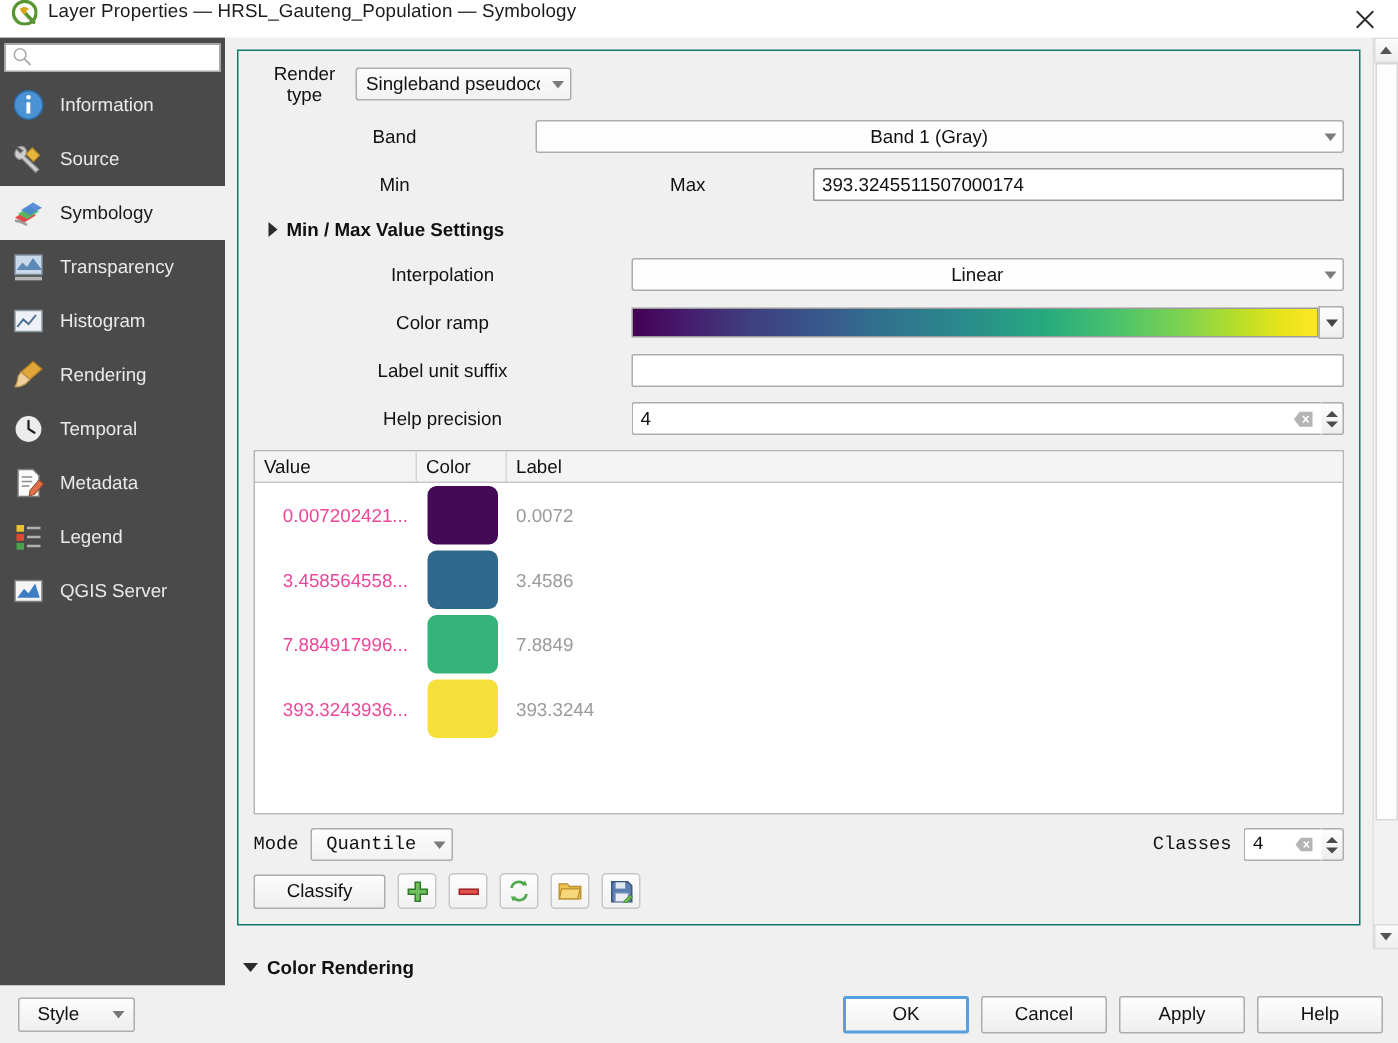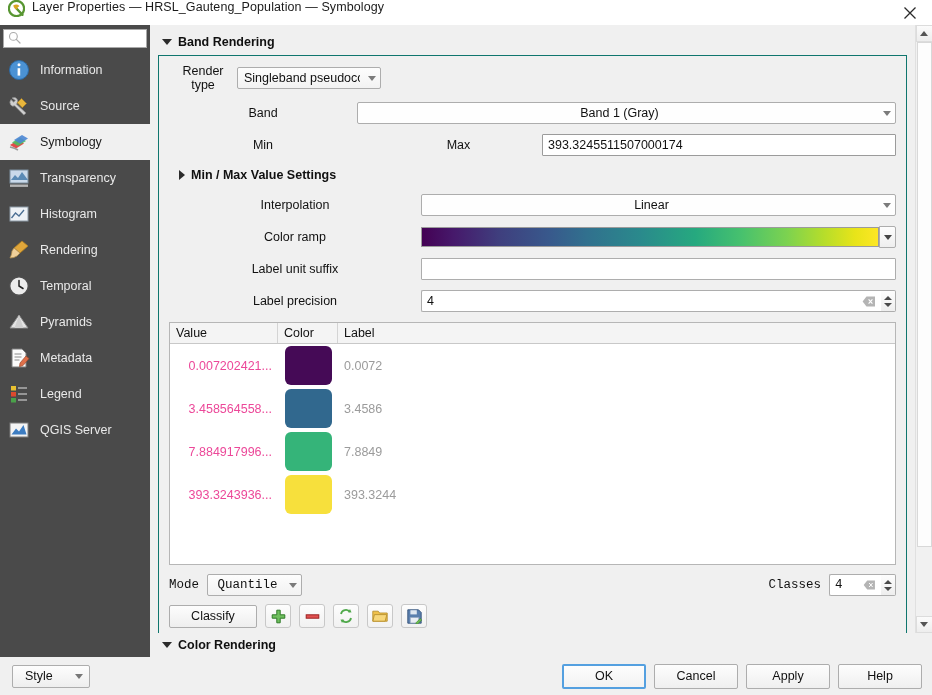--- a/index.html
+++ b/index.html
@@ -288,29 +288,20 @@
         <div class="side-item">
           <span class="side-ico">
             <svg width="22" height="22" viewBox="0 0 22 22">
               <circle cx="11" cy="11" r="9.3" fill="#ececec" stroke="#4d4d4d" stroke-width="1.4"></circle>
               <path d="M11 5.5 V11 L15 13.5" stroke="#222" stroke-width="1.5" fill="none" stroke-linecap="round"></path>
             </svg>
           </span>
           <span class="side-label">Temporal</span>
         </div>
 
-        <div class="side-item">
-          <span class="side-ico">
-            <svg width="22" height="22" viewBox="0 0 22 22">
-              <path d="M11 4 L20 17 H2 z" fill="#e4e4e4" stroke="#8a8a8a" stroke-width="1"></path>
-              <path d="M11 4 L15.5 17 H6.5 z" fill="#cfcfcf"></path>
-            </svg>
-          </span>
-          <span class="side-label">Pyramids</span>
-        </div>
 
         <div class="side-item">
           <span class="side-ico">
             <svg width="22" height="22" viewBox="0 0 22 22">
               <path d="M4 2 h10 l4 4 v14 H4z" fill="#fbfbfb" stroke="#7d7d7d" stroke-width="1"></path>
               <path d="M6.5 7 h7 M6.5 10 h7 M6.5 13 h5" stroke="#8a8a8a" stroke-width="1"></path>
               <path d="M12 16 l6 -7 3 2.6 -6 7 -3.5 1z" fill="#e0704a" stroke="#9c4a2c" stroke-width=".7"></path>
             </svg>
           </span>
           <span class="side-label">Metadata</span>
@@ -338,24 +329,20 @@
           <span class="side-label">QGIS Server</span>
         </div>
 
       </div>
     </div>
 
     <div class="main">
       <div class="scroll-area">
         <div class="content">
 
-          <div class="group-header">
-            <span class="tri-down"></span>
-            <span>Band Rendering</span>
-          </div>
 
           <div class="panel">
 
             <div class="row">
               <span class="lbl" style="width:68px">Render type</span>
               <div class="combo small" style="width:144px">
                 <span class="cap">Singleband pseudocolor</span>
                 <span class="arw"></span>
               </div>
             </div>
@@ -396,21 +383,21 @@
                 </div>
               </div>
             </div>
 
             <div class="row">
               <span class="lbl" style="width:252px">Label unit suffix</span>
               <div class="txt" style="flex:1 1 auto; border-color:#adadad"></div>
             </div>
 
             <div class="row">
-              <span class="lbl" style="width:252px">Label precision</span>
+              <span class="lbl" style="width:252px">Help precision</span>
               <div class="txt" style="flex:1 1 auto; border-color:#adadad; border-right:none; border-radius:2px 0 0 2px">
                 <span>4</span>
                 <span class="clearbtn">
                   <svg width="14" height="11" viewBox="0 0 14 11">
                     <path d="M4.5 0.5 H13 V10.5 H4.5 L0.6 5.5z" fill="#b4b4b4"></path>
                     <path d="M6.6 3.3 L10.4 7.7 M10.4 3.3 L6.6 7.7" stroke="#fff" stroke-width="1.1"></path>
                   </svg>
                 </span>
               </div>
               <div class="spin">

